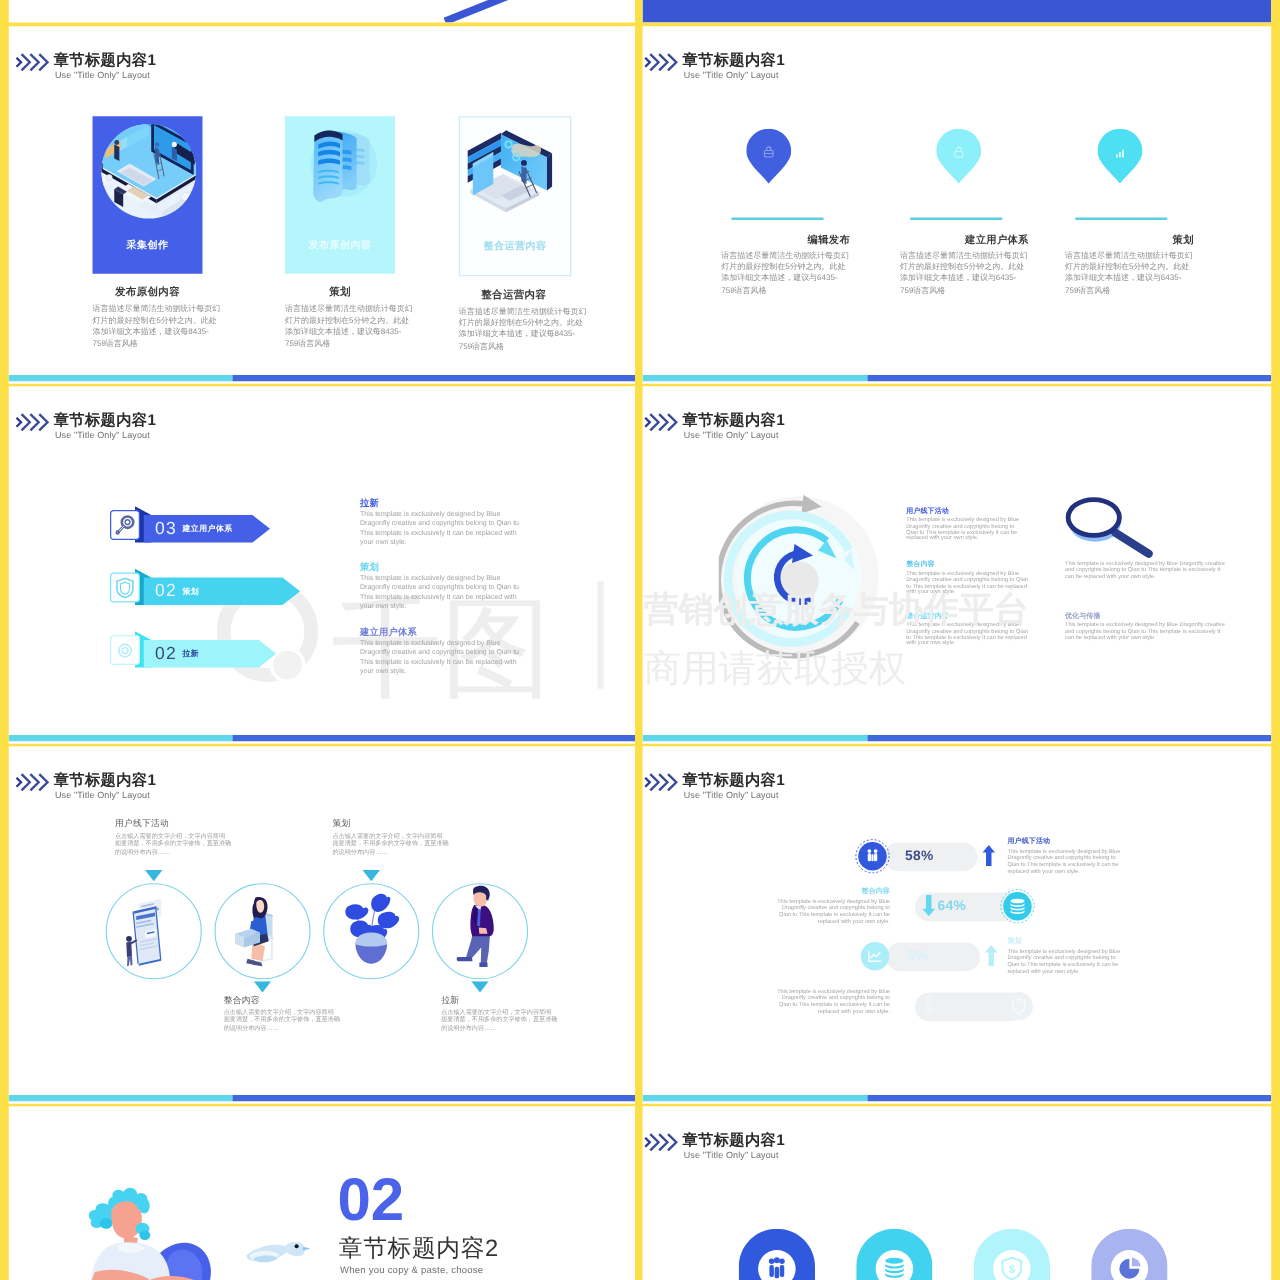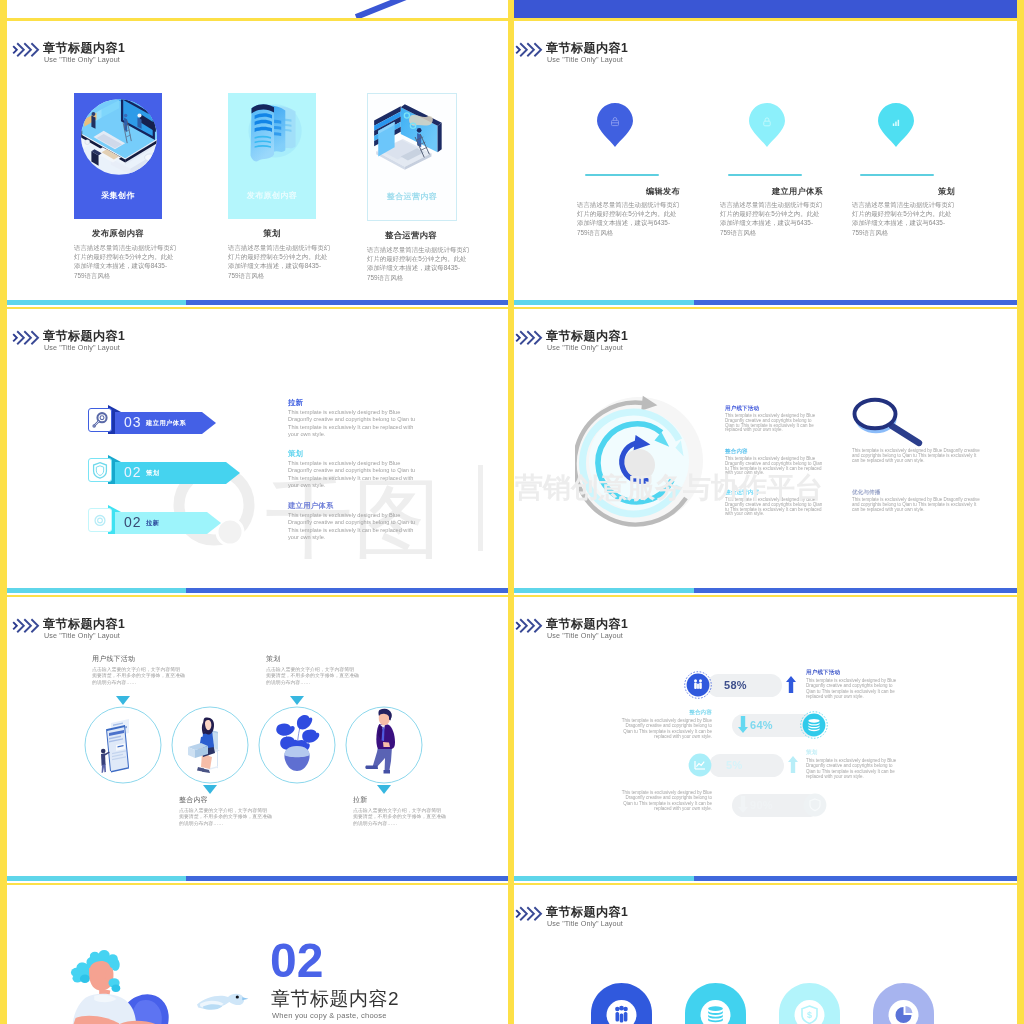--- a/index.html
+++ b/index.html
@@ -489,20 +489,21 @@
     </div>
     <div class="c4txt" style="left:338px;top:180px;width:150px">
       <div class="c4h" style="color:#98a3c8">优化与传播</div>
       <div class="c4b">This template is exclusively designed by Blue Dragonfly creative
 and copyrights belong to Qian tu This template is exclusively It
 can be replaced with your own style.</div>
     </div>
 
     <div class="wm2">
       <div class="wm2a">营销创意服务与协作平台</div>
+      <div class="wm2b">商用请获取授权</div>
     </div>
 
     <div class="footer">
         <div class="c"></div>
         <div class="b"></div>
       </div>
   </div>
 
   <div class="slide" style="left:7px;top:597px;width:501px;height:286px">
     <svg class="chev" width="30" height="16" viewBox="0 0 30 16" style="left:4px;top:21px">

